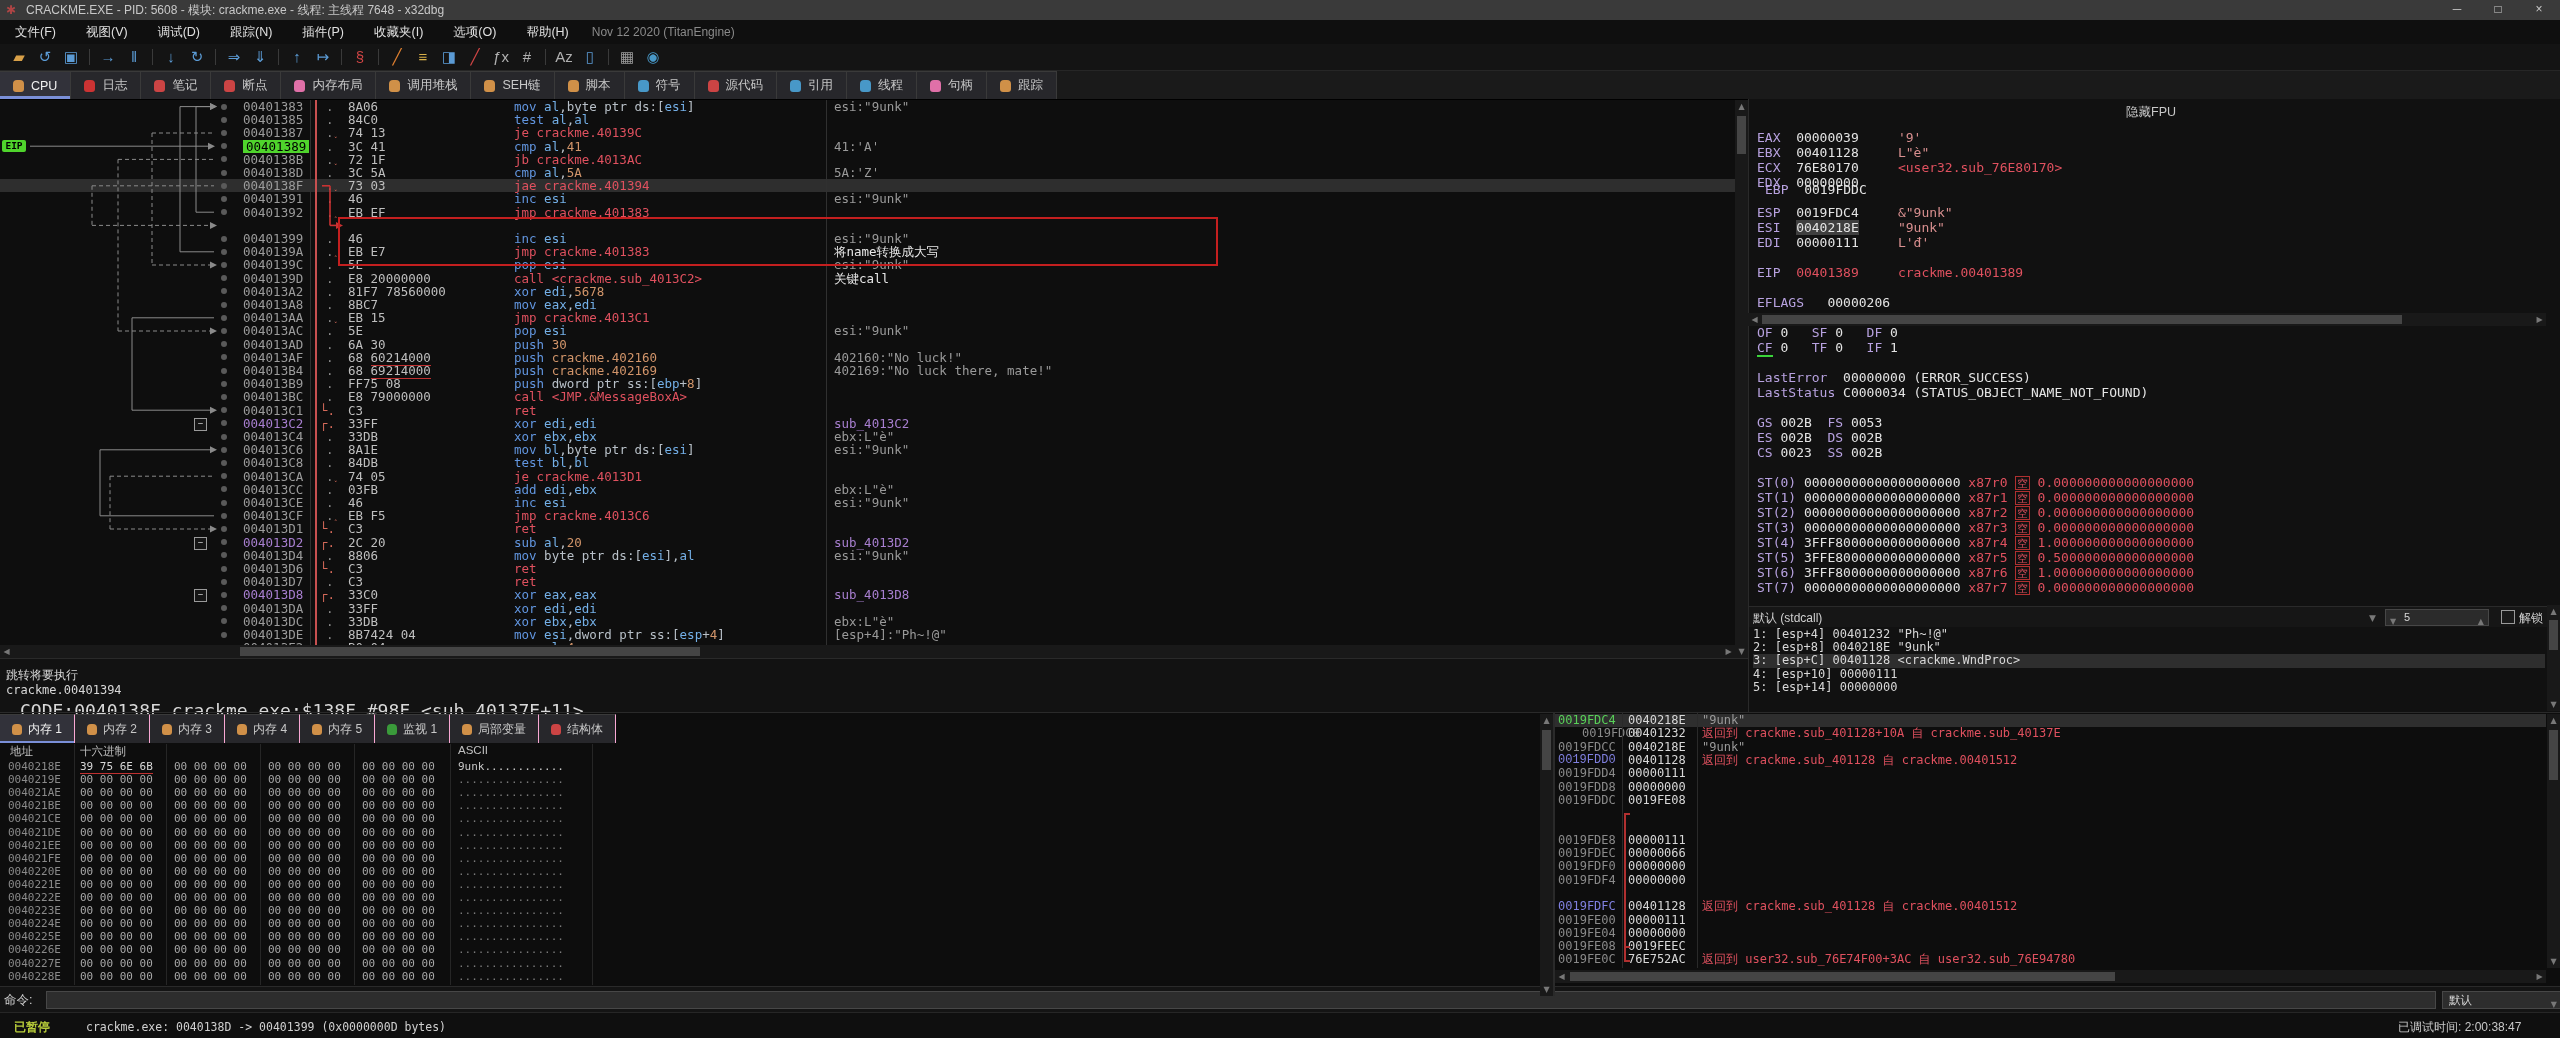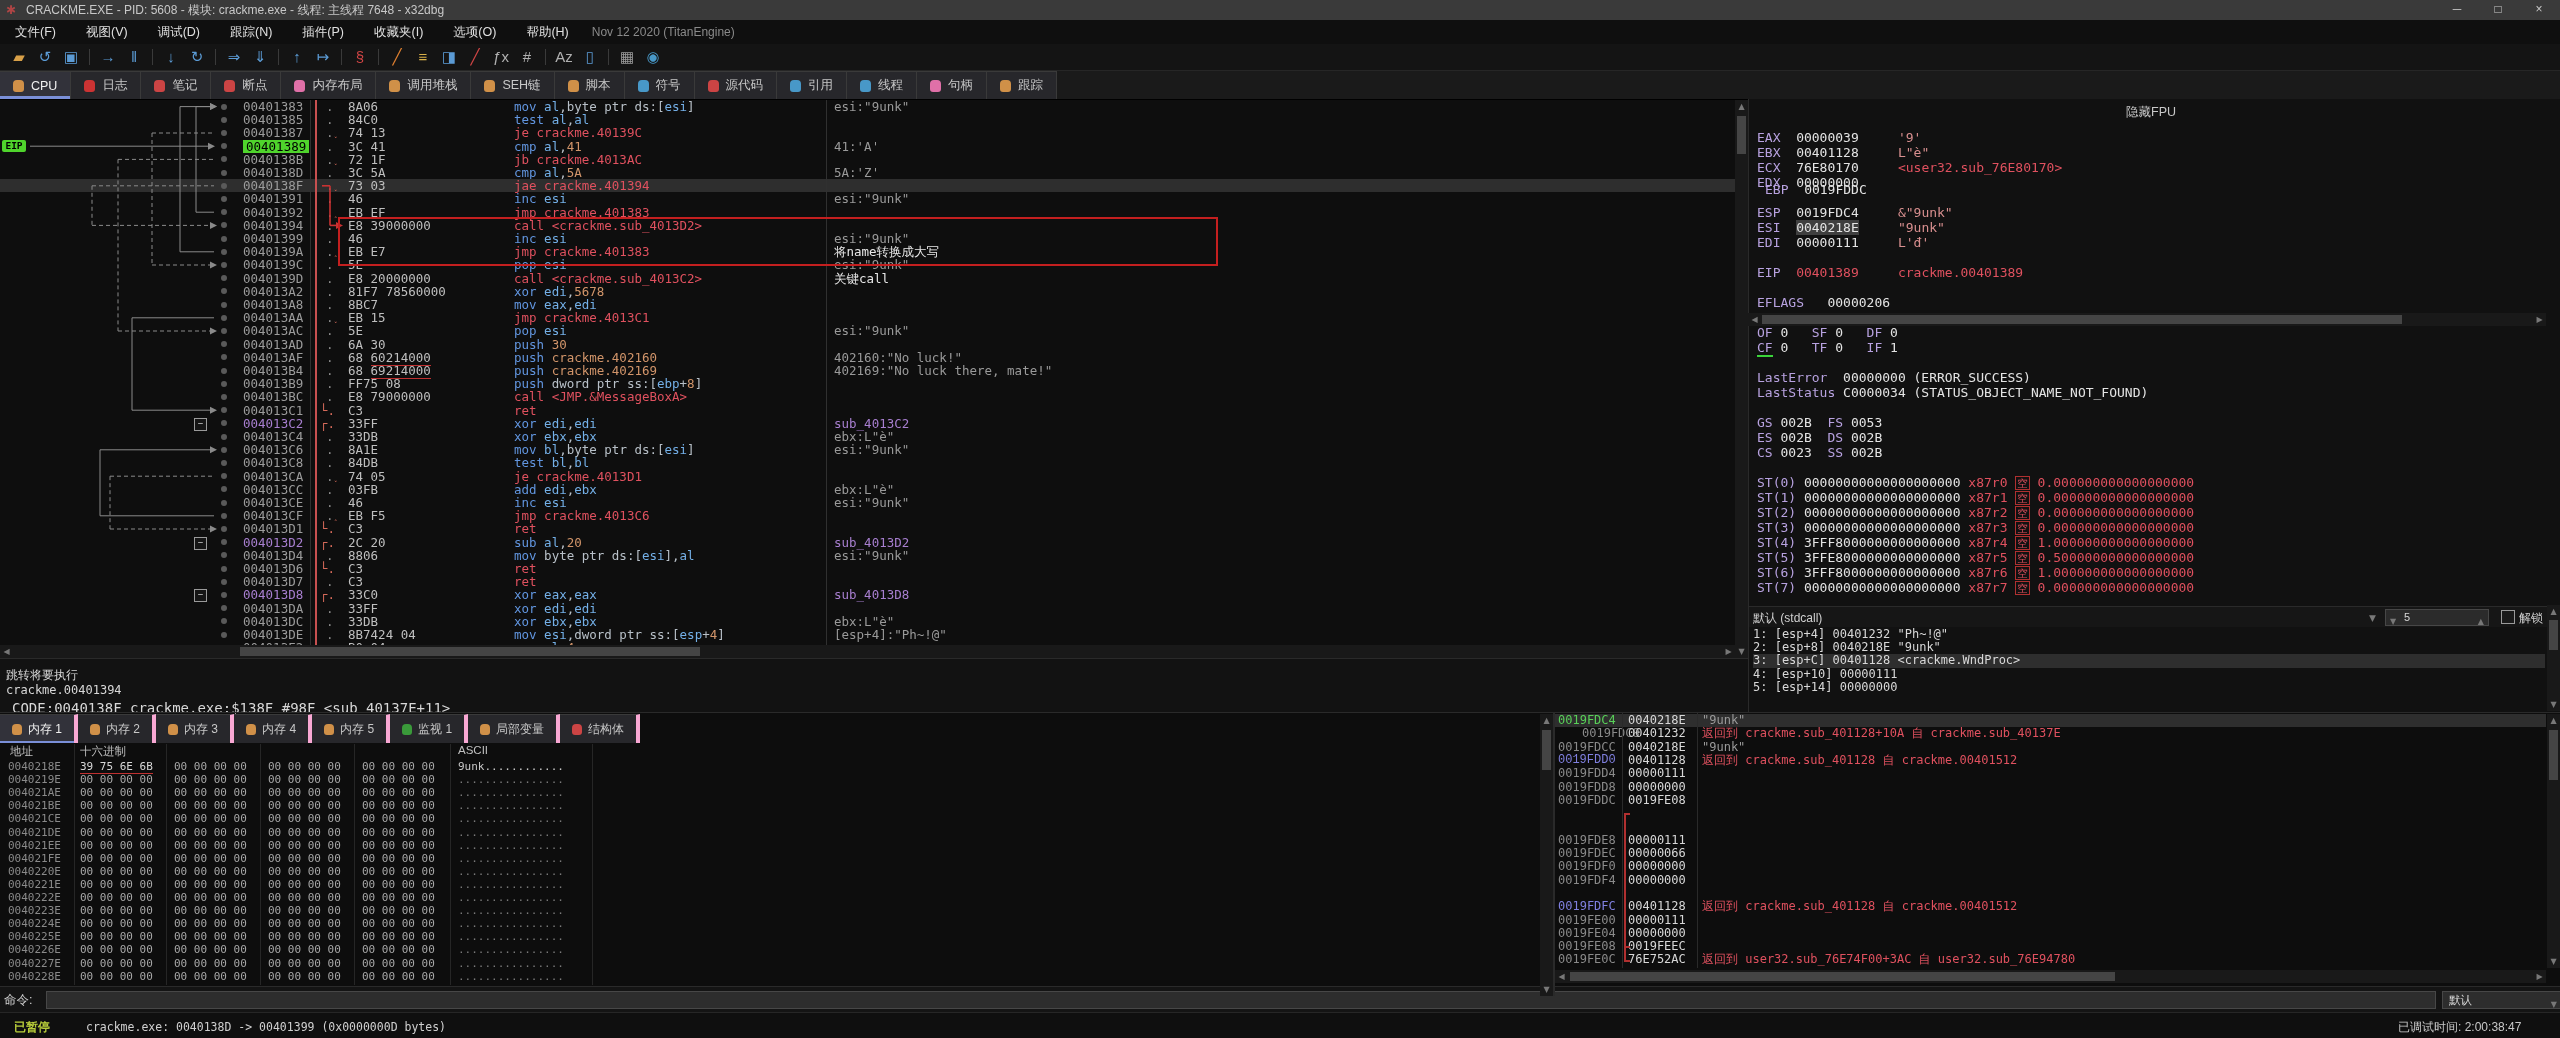--- a/index.html
+++ b/index.html
@@ -42,21 +42,21 @@
   #redbox{position:absolute;left:338px;top:117px;width:876px;height:45px;border:2px solid #c41f1f;}
   
   .sb{background:#191919;position:absolute;}
   .sbt{background:#454545;position:absolute;}
   .sba{position:absolute;color:#787878;font-size:8px;text-align:center;font-family:"DejaVu Sans",sans-serif;}
   
   #infopanel{left:0;top:658px;width:1748px;height:54px;background:#121212;border-top:1px solid #2a2a2a;}
   .infoline{position:absolute;left:6px;font-size:12px;color:#d8d8d8;}
   
   #dumptabs{left:0;top:714px;height:29px;display:flex;}
-  .dtab{display:flex;align-items:center;gap:6px;padding:4px 12px;font-size:12px;color:#c8c8c8;background:#27272b;border-right:4px solid #f9a8d4;border-top:1px solid #3a3a3a;position:relative;}
+  .dtab{display:flex;align-items:center;gap:6px;padding:4px 12px;font-size:12px;color:#c8c8c8;background:#27272b;border-right:1px solid #f9a8d4;border-top:1px solid #3a3a3a;position:relative;}
   .dtab.active{background:#32323a;color:#f0f0f0;}
   .dtab.active::after{content:"";position:absolute;left:0;bottom:0;width:100%;height:2px;background:#7a8fd8;}
   #dumpheader{left:0;top:744px;width:1540px;height:15px;font-size:11.5px;color:#c0c0c0;}
   .drowm{position:absolute;left:0;width:1540px;height:13.1px;font-family:"DejaVu Sans Mono",monospace;font-size:11px;line-height:13.1px;white-space:pre;}
   .dumpaddr{color:#8a8a8a}.dumphex{color:#a8a8a8}.dumphex1{color:#d8d8d8;border-bottom:1px solid #c03030}.dumpascii{color:#7a7a7a}.dumpascii1{color:#c8c8c8}
   
   .srow{position:absolute;left:1555px;width:991px;height:13.3px;font-family:"DejaVu Sans Mono",monospace;font-size:12px;line-height:13.3px;white-space:pre;}
   .srow.sel{background:#2e2e2e;}
   .sa-g{color:#58d058}.sa-b{color:#8080e0}.sa-n{color:#8a8a8a}
   .sv{color:#d8d8d8}.sc-s{color:#9a9a9a}.sc-r{color:#e0515f}
@@ -197,21 +197,20 @@
   <div class="ab" id="disasm">
       <div class="drow" style="top: 0px;"><span class="dot"></span><span class="dcell a-n" style="left: 243px;">00401383</span><span class="dcell pfx" style="left: 326px;">.</span><span class="dcell by" style="left: 348px;"><span>8A06</span></span><span class="dcell" style="left: 514px;"><span class="im">mov </span><span class="ireg">al</span><span class="iop">,byte ptr ds:[</span><span class="ireg">esi</span><span class="iop">]</span></span><span class="dcell cm-a" style="left: 834px;">esi:"9unk"</span></div>
       <div class="drow" style="top: 13.2px;"><span class="dot"></span><span class="dcell a-n" style="left: 243px;">00401385</span><span class="dcell pfx" style="left: 326px;">.</span><span class="dcell by" style="left: 348px;"><span>84C0</span></span><span class="dcell" style="left: 514px;"><span class="im">test </span><span class="ireg">al</span><span class="iop">,</span><span class="ireg">al</span></span></div>
       <div class="drow" style="top: 26.4px;"><span class="dot"></span><span class="dcell a-n" style="left: 243px;">00401387</span><span class="dcell pfx" style="left: 326px;">.</span><span class="dcell pfxr" style="left: 334px; font-size: 10px;">˯</span><span class="dcell by" style="left: 348px;"><span>74 13</span></span><span class="dcell" style="left: 514px;"><span class="ij">je crackme.40139C</span></span></div>
       <div class="drow" style="top: 39.6px;"><span class="dot"></span><span class="dcell a-eip" style="left: 243px;">00401389</span><span class="eipchip" style="top: 0.5px;">EIP</span><span class="dcell pfx" style="left: 326px;">.</span><span class="dcell by" style="left: 348px;"><span>3C 41</span></span><span class="dcell" style="left: 514px;"><span class="im">cmp </span><span class="ireg">al</span><span class="iop">,</span><span class="inum">41</span></span><span class="dcell cm-a" style="left: 834px;">41:'A'</span></div>
       <div class="drow" style="top: 52.8px;"><span class="dot"></span><span class="dcell a-n" style="left: 243px;">0040138B</span><span class="dcell pfx" style="left: 326px;">.</span><span class="dcell pfxr" style="left: 334px; font-size: 10px;">˯</span><span class="dcell by" style="left: 348px;"><span>72 1F</span></span><span class="dcell" style="left: 514px;"><span class="ij">jb crackme.4013AC</span></span></div>
       <div class="drow" style="top: 66px;"><span class="dot"></span><span class="dcell a-n" style="left: 243px;">0040138D</span><span class="dcell pfx" style="left: 326px;">.</span><span class="dcell by" style="left: 348px;"><span>3C 5A</span></span><span class="dcell" style="left: 514px;"><span class="im">cmp </span><span class="ireg">al</span><span class="iop">,</span><span class="inum">5A</span></span><span class="dcell cm-a" style="left: 834px;">5A:'Z'</span></div>
       <div class="drow sel" style="top: 79.2px;"><span class="dot"></span><span class="dcell a-n" style="left: 243px;">0040138F</span><span class="dcell pfx" style="left: 326px;">.</span><span class="dcell pfxr" style="left: 334px; font-size: 10px;">˯</span><span class="dcell by" style="left: 348px;"><span>73 03</span></span><span class="dcell" style="left: 514px;"><span class="ij">jae crackme.401394</span></span></div>
       <div class="drow" style="top: 92.4px;"><span class="dot"></span><span class="dcell a-n" style="left: 243px;">00401391</span><span class="dcell pfx" style="left: 326px;">.</span><span class="dcell by" style="left: 348px;"><span>46</span></span><span class="dcell" style="left: 514px;"><span class="im">inc </span><span class="ireg">esi</span></span><span class="dcell cm-a" style="left: 834px;">esi:"9unk"</span></div>
       <div class="drow" style="top: 105.6px;"><span class="dot"></span><span class="dcell a-n" style="left: 243px;">00401392</span><span class="dcell pfx" style="left: 326px;">.</span><span class="dcell pfxr" style="left: 334px; font-size: 10px;">˰</span><span class="dcell by" style="left: 348px;"><span>EB EF</span></span><span class="dcell" style="left: 514px;"><span class="ij">jmp crackme.401383</span></span></div>
-      <div class="drow" style="top: 118.8px;"><span class="dot"></span><span class="dcell a-n" style="left: 243px;">00401394</span><span class="dcell pfx" style="left: 326px;">.</span><span class="dcell by" style="left: 348px;"><span>E8 39000000</span></span><span class="dcell" style="left: 514px;"><span class="ij">call &lt;crackme.sub_4013D2&gt;</span></span></div>
       <div class="drow" style="top: 132px;"><span class="dot"></span><span class="dcell a-n" style="left: 243px;">00401399</span><span class="dcell pfx" style="left: 326px;">.</span><span class="dcell by" style="left: 348px;"><span>46</span></span><span class="dcell" style="left: 514px;"><span class="im">inc </span><span class="ireg">esi</span></span><span class="dcell cm-a" style="left: 834px;">esi:"9unk"</span></div>
       <div class="drow" style="top: 145.2px;"><span class="dot"></span><span class="dcell a-n" style="left: 243px;">0040139A</span><span class="dcell pfx" style="left: 326px;">.</span><span class="dcell pfxr" style="left: 334px; font-size: 10px;">˰</span><span class="dcell by" style="left: 348px;"><span>EB E7</span></span><span class="dcell" style="left: 514px;"><span class="ij">jmp crackme.401383</span></span><span class="dcell cm-u" style="left: 834px;">将name转换成大写</span></div>
       <div class="drow" style="top: 158.4px;"><span class="dot"></span><span class="dcell a-n" style="left: 243px;">0040139C</span><span class="dcell pfx" style="left: 326px;">.</span><span class="dcell by" style="left: 348px;"><span>5E</span></span><span class="dcell" style="left: 514px;"><span class="im">pop </span><span class="ireg">esi</span></span><span class="dcell cm-a" style="left: 834px;">esi:"9unk"</span></div>
       <div class="drow" style="top: 171.6px;"><span class="dot"></span><span class="dcell a-n" style="left: 243px;">0040139D</span><span class="dcell pfx" style="left: 326px;">.</span><span class="dcell by" style="left: 348px;"><span>E8 20000000</span></span><span class="dcell" style="left: 514px;"><span class="ij">call &lt;crackme.sub_4013C2&gt;</span></span><span class="dcell cm-u" style="left: 834px;">关键call</span></div>
       <div class="drow" style="top: 184.8px;"><span class="dot"></span><span class="dcell a-n" style="left: 243px;">004013A2</span><span class="dcell pfx" style="left: 326px;">.</span><span class="dcell by" style="left: 348px;"><span>81F7 78560000</span></span><span class="dcell" style="left: 514px;"><span class="im">xor </span><span class="ireg">edi</span><span class="iop">,</span><span class="inum">5678</span></span></div>
       <div class="drow" style="top: 198px;"><span class="dot"></span><span class="dcell a-n" style="left: 243px;">004013A8</span><span class="dcell pfx" style="left: 326px;">.</span><span class="dcell by" style="left: 348px;"><span>8BC7</span></span><span class="dcell" style="left: 514px;"><span class="im">mov </span><span class="ireg">eax</span><span class="iop">,</span><span class="ireg">edi</span></span></div>
       <div class="drow" style="top: 211.2px;"><span class="dot"></span><span class="dcell a-n" style="left: 243px;">004013AA</span><span class="dcell pfx" style="left: 326px;">.</span><span class="dcell pfxr" style="left: 334px; font-size: 10px;">˯</span><span class="dcell by" style="left: 348px;"><span>EB 15</span></span><span class="dcell" style="left: 514px;"><span class="ij">jmp crackme.4013C1</span></span></div>
       <div class="drow" style="top: 224.4px;"><span class="dot"></span><span class="dcell a-n" style="left: 243px;">004013AC</span><span class="dcell pfx" style="left: 326px;">.</span><span class="dcell by" style="left: 348px;"><span>5E</span></span><span class="dcell" style="left: 514px;"><span class="im">pop </span><span class="ireg">esi</span></span><span class="dcell cm-a" style="left: 834px;">esi:"9unk"</span></div>
       <div class="drow" style="top: 237.6px;"><span class="dot"></span><span class="dcell a-n" style="left: 243px;">004013AD</span><span class="dcell pfx" style="left: 326px;">.</span><span class="dcell by" style="left: 348px;"><span>6A 30</span></span><span class="dcell" style="left: 514px;"><span class="im">push </span><span class="inum">30</span></span></div>
       <div class="drow" style="top: 250.8px;"><span class="dot"></span><span class="dcell a-n" style="left: 243px;">004013AF</span><span class="dcell pfx" style="left: 326px;">.</span><span class="dcell by" style="left: 348px;"><span>68 </span><span class="byu">60214000</span></span><span class="dcell" style="left: 514px;"><span class="im">push </span><span class="inum">crackme.402160</span></span><span class="dcell cm-a" style="left: 834px;">402160:"No luck!"</span></div>
@@ -279,21 +278,21 @@
         <line x1="330" y1="85.79999999999998" x2="330" y2="125.39999999999999" stroke="#c83232" stroke-width="1.6"></line>
         <line x1="330" y1="125.39999999999999" x2="336" y2="125.39999999999999" stroke="#c83232" stroke-width="1.6"></line>
         <polygon points="336,121.89999999999999 343,125.39999999999999 336,128.89999999999998" fill="#c83232"></polygon>
       </svg>
       <div id="redbox"></div>
     </div>
   <div class="ab" id="infopanel">
     <div class="infoline" style="top:8px">跳转将要执行</div>
     <div class="infoline mono" style="top:24px">crackme.00401394</div>
   </div>
-  <div class="ab infoline mono" style="left:12px;top:700px;font-size:14px">CODE:0040138F crackme.exe:$138F #98F &lt;sub_40137E+11&gt;</div>
+  <div class="ab infoline mono" style="left:20px;top:700px;font-size:18px">CODE:0040138F crackme.exe:$138F #98F &lt;sub_40137E+11&gt;</div>
   <div class="ab" id="dumptabs">
       <div class="dtab active">
         <span class="tabdot" style="background: rgb(208, 144, 72); width: 10px; height: 11px;"></span>
         <span>内存 1</span>
       </div>
       <div class="dtab">
         <span class="tabdot" style="background: rgb(208, 144, 72); width: 10px; height: 11px;"></span>
         <span>内存 2</span>
       </div>
       <div class="dtab">

